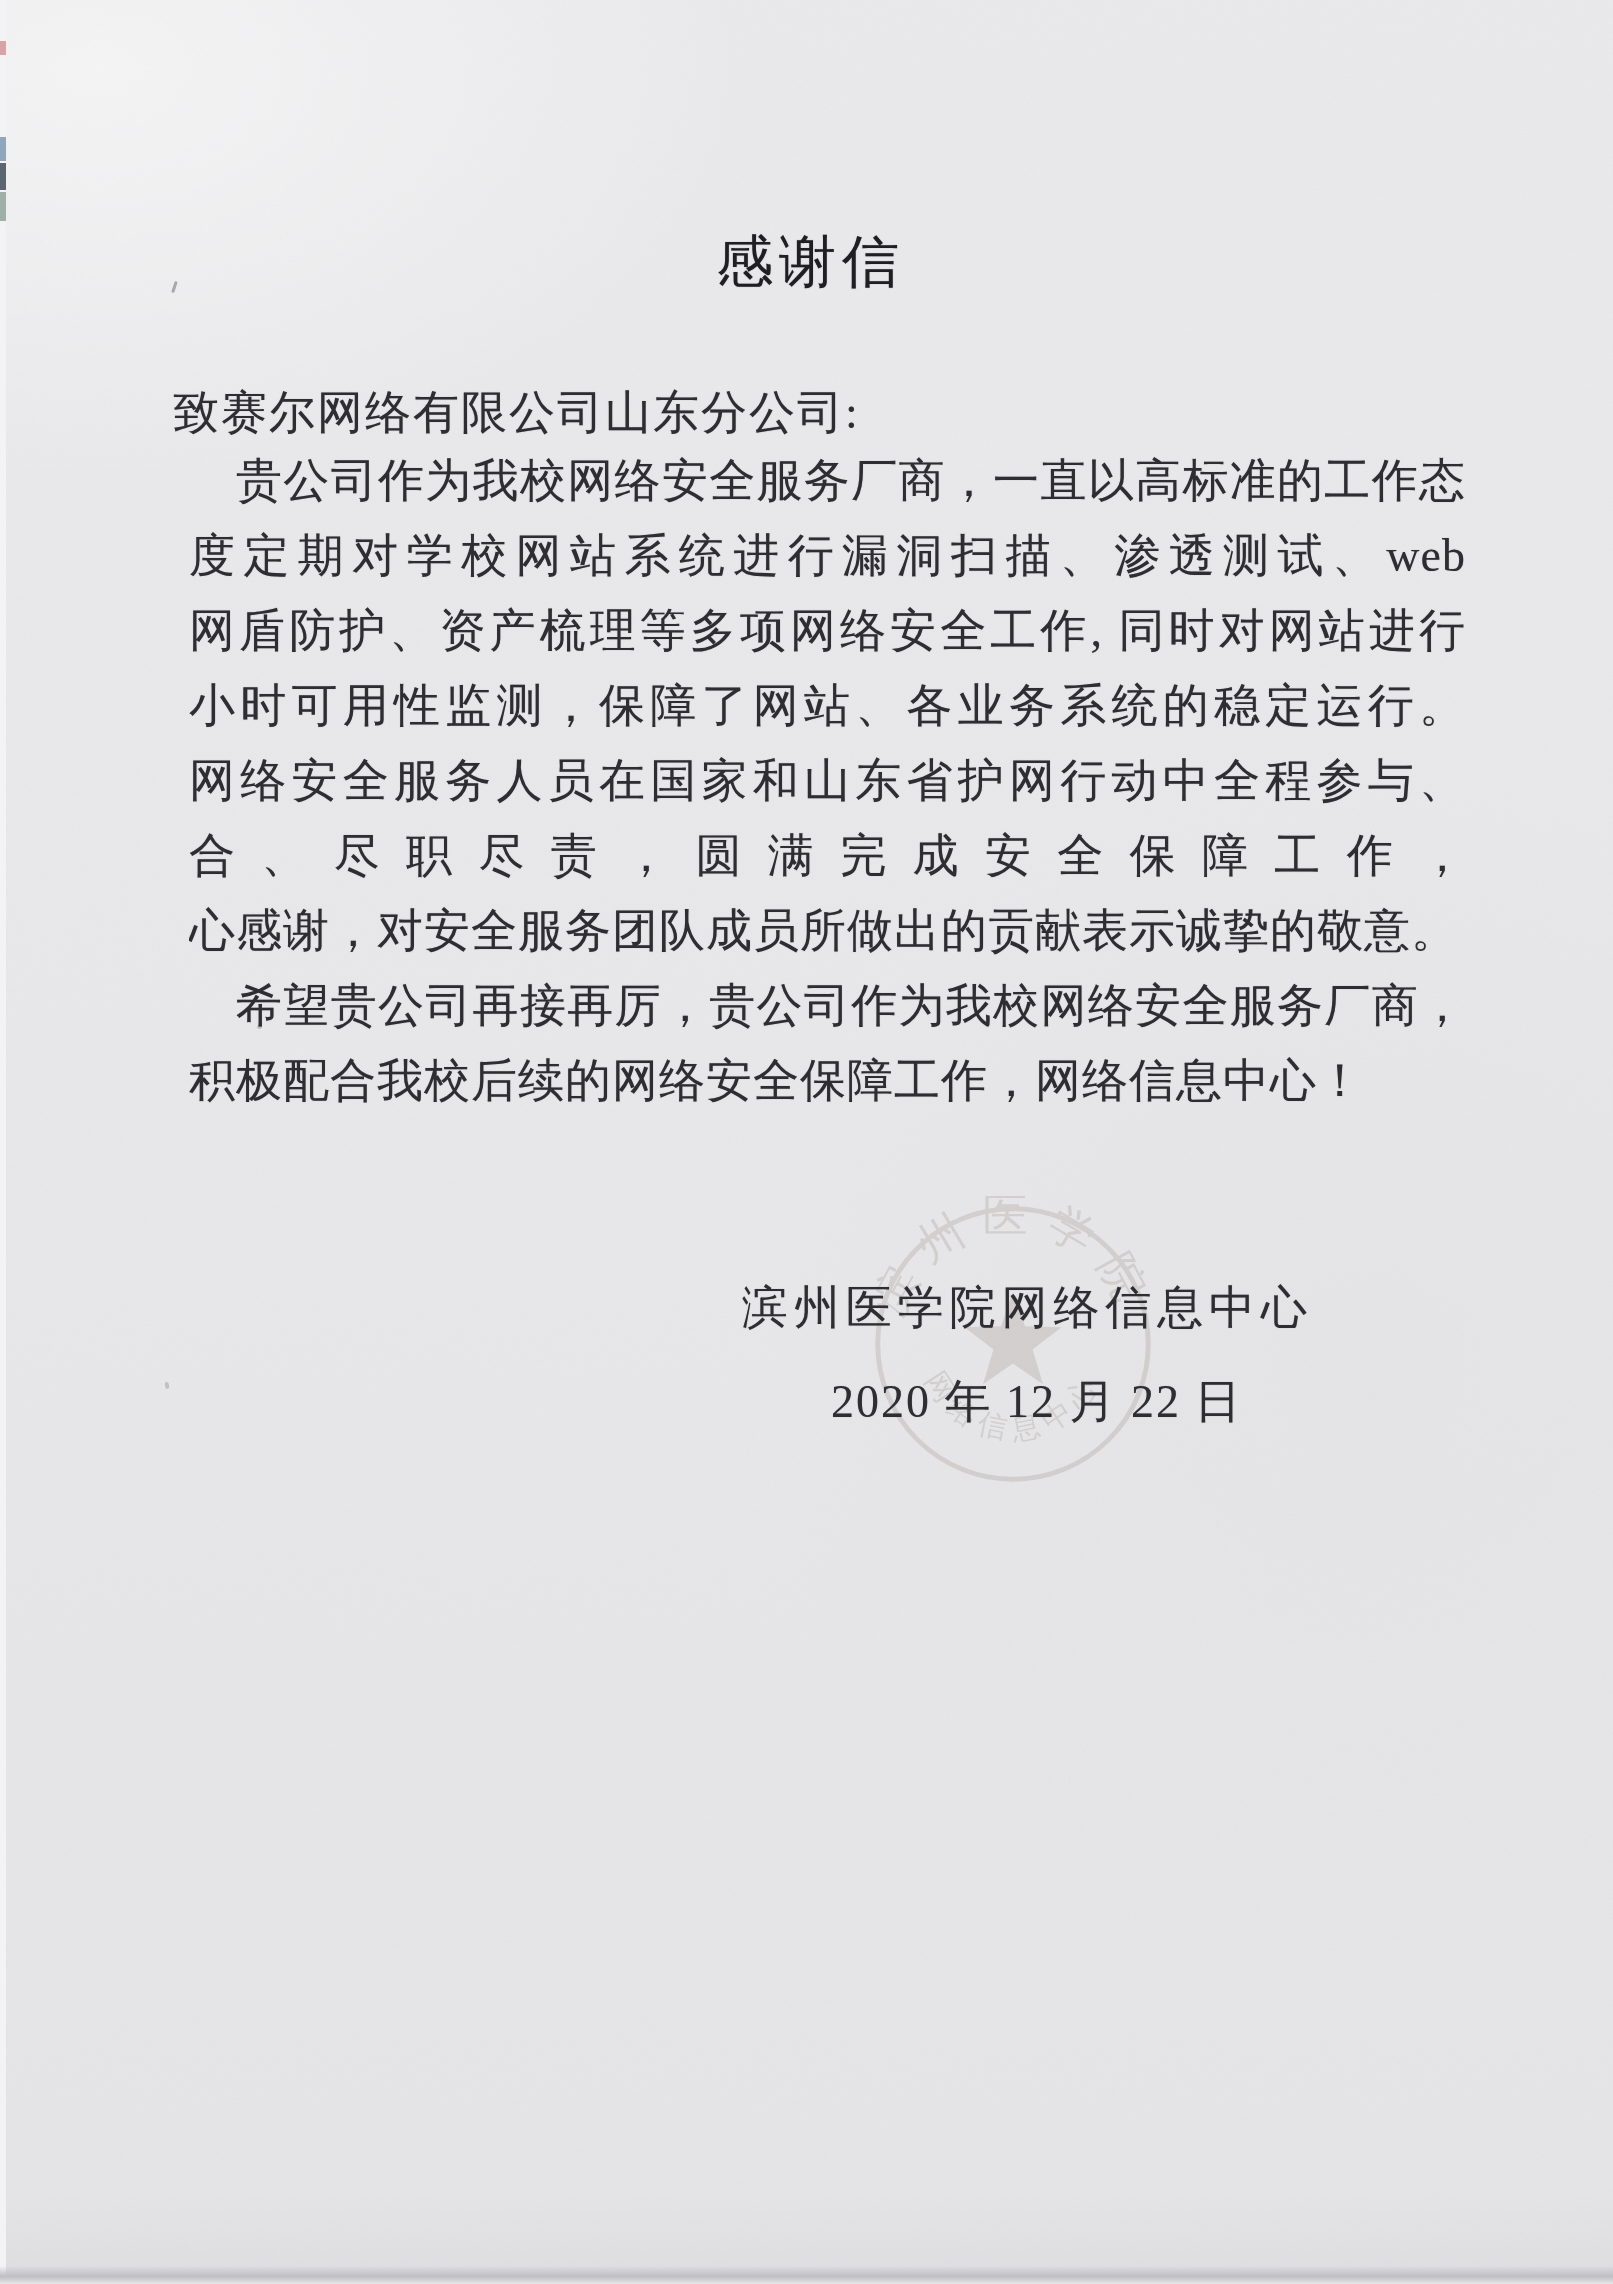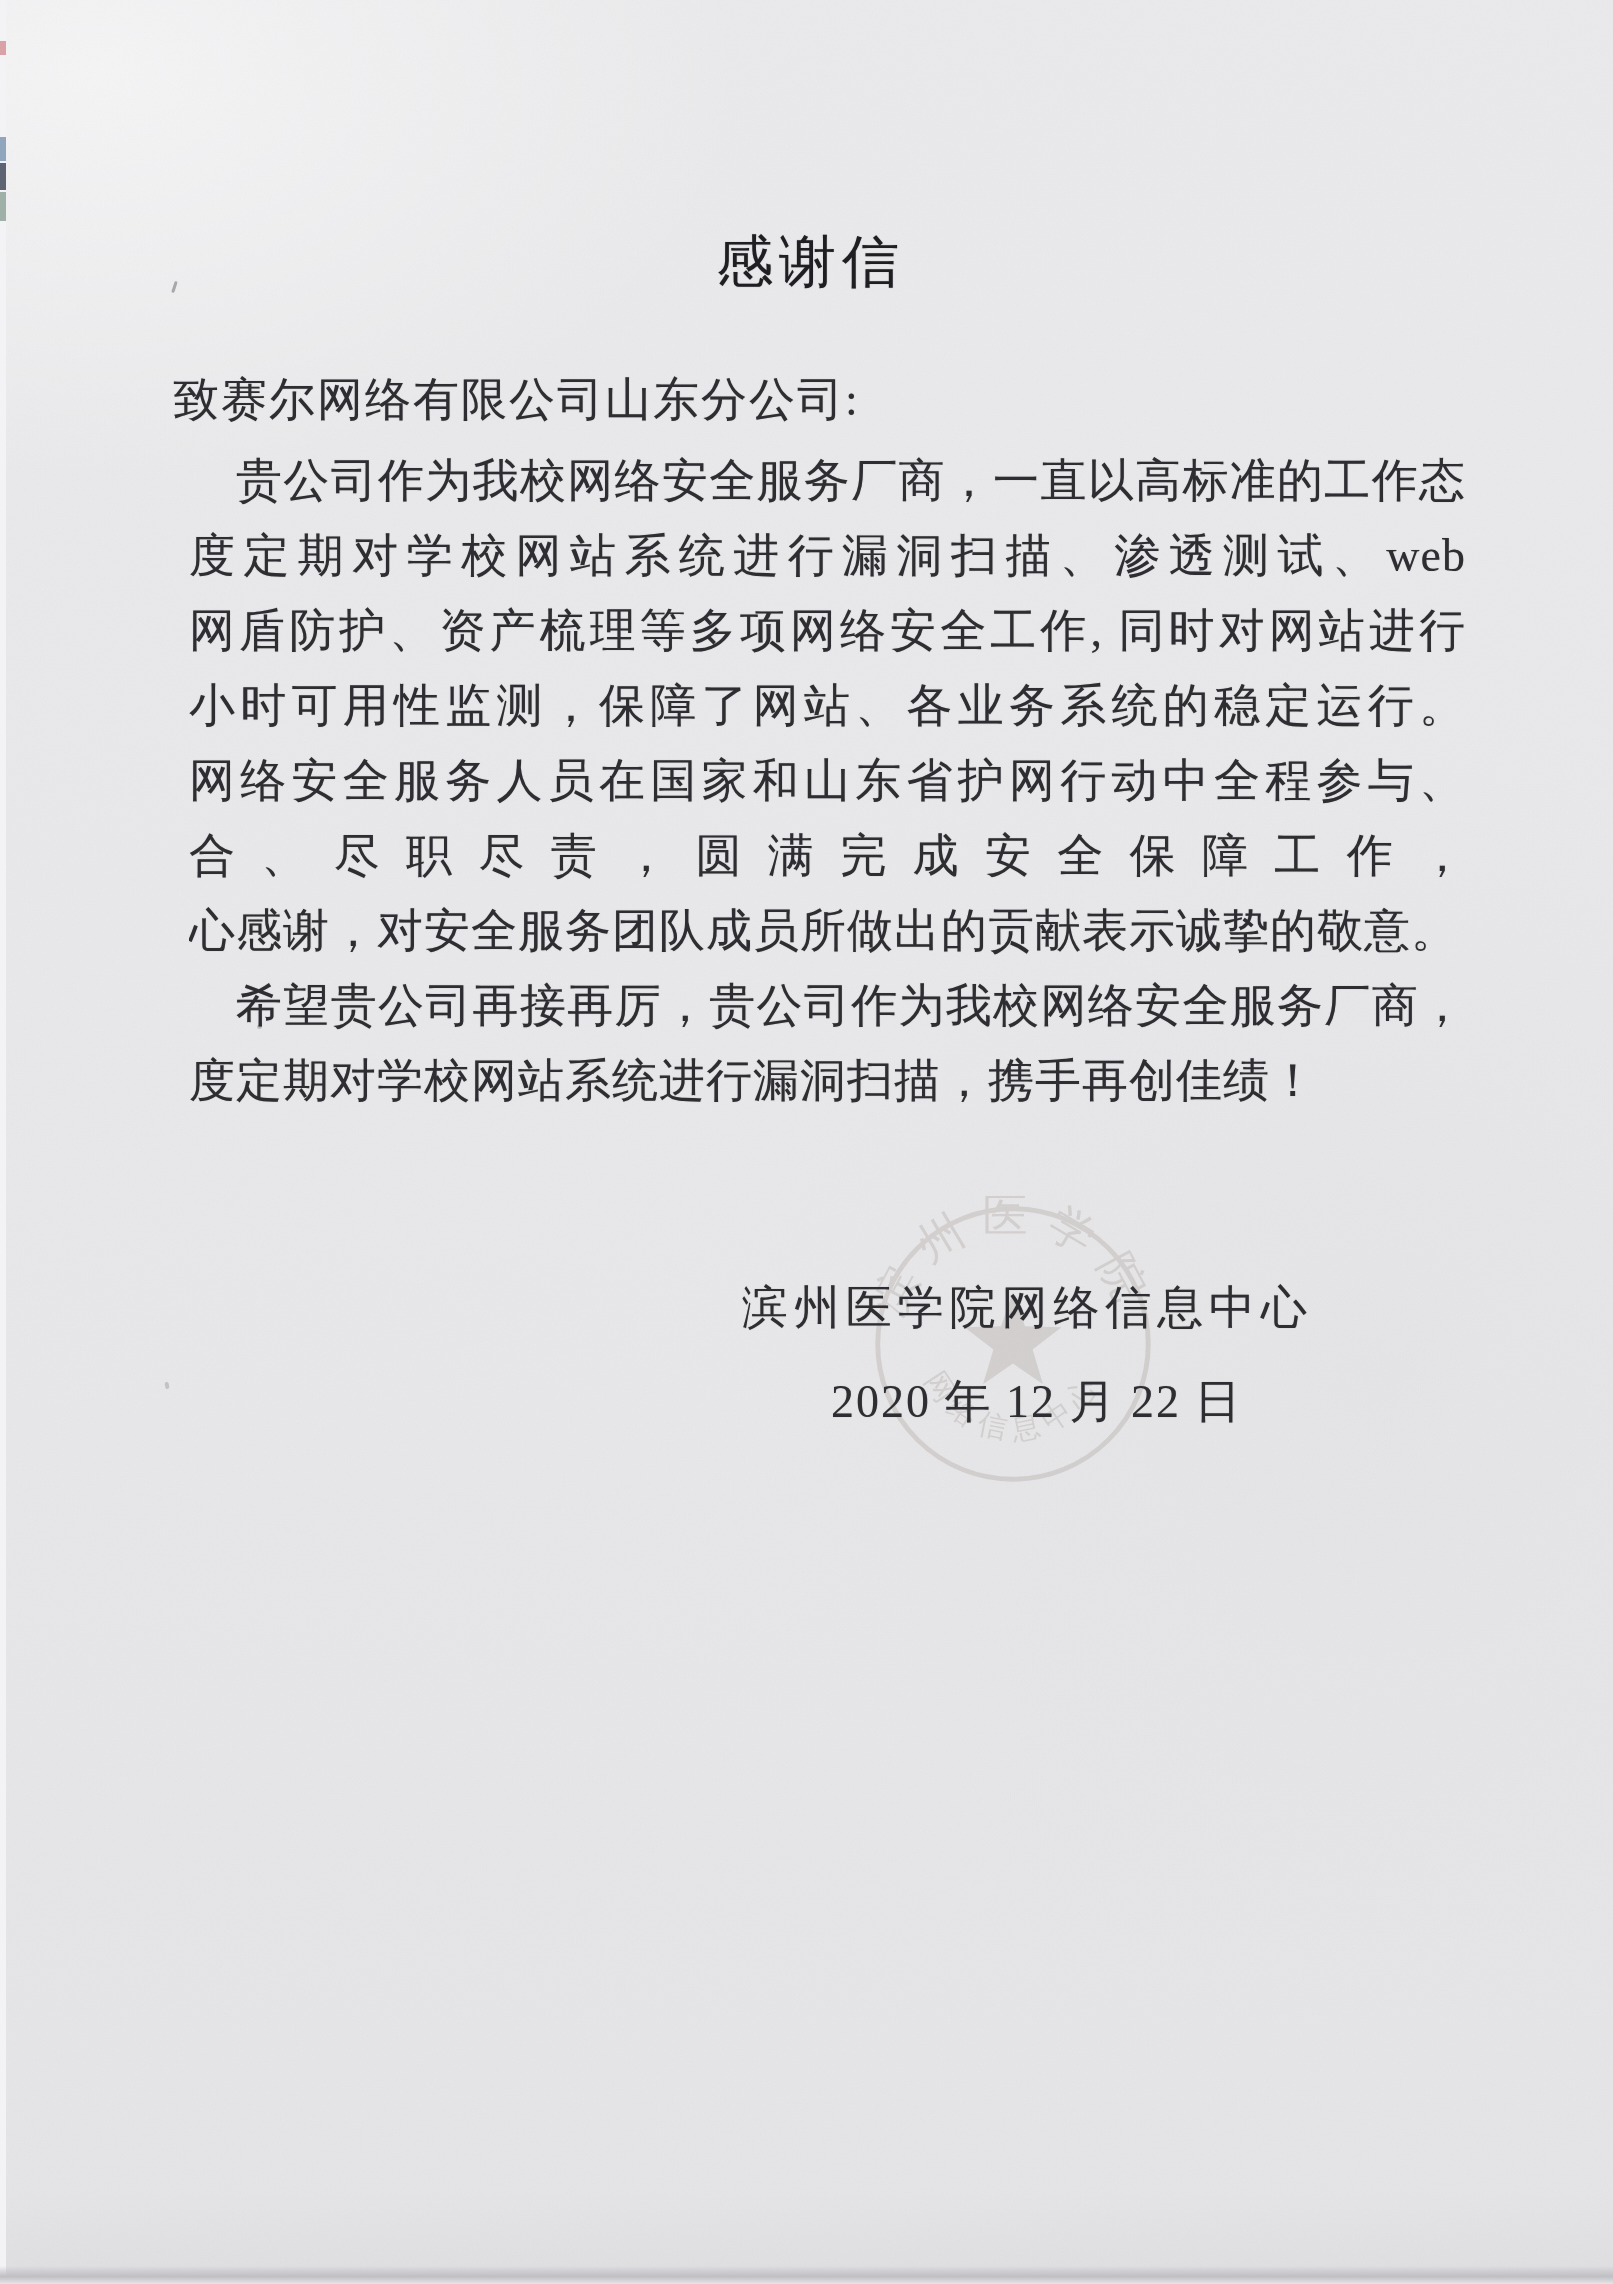--- a/index.html
+++ b/index.html
@@ -14,21 +14,21 @@
     color:#2e2e32;
   }
   .grain{position:absolute;left:0;top:0;pointer-events:none;}
   .title{
     position:absolute;top:208px;left:172px;width:1277px;
     text-align:center;font-size:57px;font-weight:normal;letter-spacing:5.9px;color:#1f1f23;
     text-shadow:0 0 1px rgba(31,31,35,.45);
     margin-top:16px;
   }
   .salutation{
-    position:absolute;top:369px;left:173px;font-size:46px;letter-spacing:2px;
+    position:absolute;top:382px;left:173px;font-size:46px;letter-spacing:2px;
     text-shadow:0 0 1px rgba(46,46,50,.35);
   }
   .body-lines{
     position:absolute;top:443px;left:173px;width:1277px;font-size:46px;
     text-shadow:0 0 1px rgba(46,46,50,.35);
     margin-left:16px;
   }
   .line{
     height:75px;line-height:75px;
     text-align:justify;text-align-last:justify;text-justify:inter-character;
@@ -106,20 +106,20 @@
 
   <div class="body-lines">
     <div class="line indent">贵公司作为我校网络安全服务厂商，一直以高标准的工作态</div>
     <div class="line">度定期对学校网站系统进行漏洞扫描、渗透测试、web 云监测、</div>
     <div class="line">网盾防护、资产梳理等多项网络安全工作, 同时对网站进行 7*24</div>
     <div class="line">小时可用性监测，保障了网站、各业务系统的稳定运行。贵公司</div>
     <div class="line">网络安全服务人员在国家和山东省护网行动中全程参与、积极配</div>
     <div class="line">合、尽职尽责，圆满完成安全保障工作，在此特向贵公司表示衷</div>
     <div class="line para-end">心感谢，对安全服务团队成员所做出的贡献表示诚挚的敬意。</div>
     <div class="line indent">希望贵公司再接再厉，贵公司作为我校网络安全服务厂商，</div>
-    <div class="line para-end">度定期对学校网站系统进行漏洞扫描，携手再创佳绩！</div>
+    <div class="line para-end">积极配合我校后续的网络安全保障工作，网络信息中心！</div>
   </div>
 
   <div class="signature">滨州医学院网络信息中心</div>
   <div class="date">2020 年 12 月 22 日</div>
 
 </div>
 
 
 </body></html>

